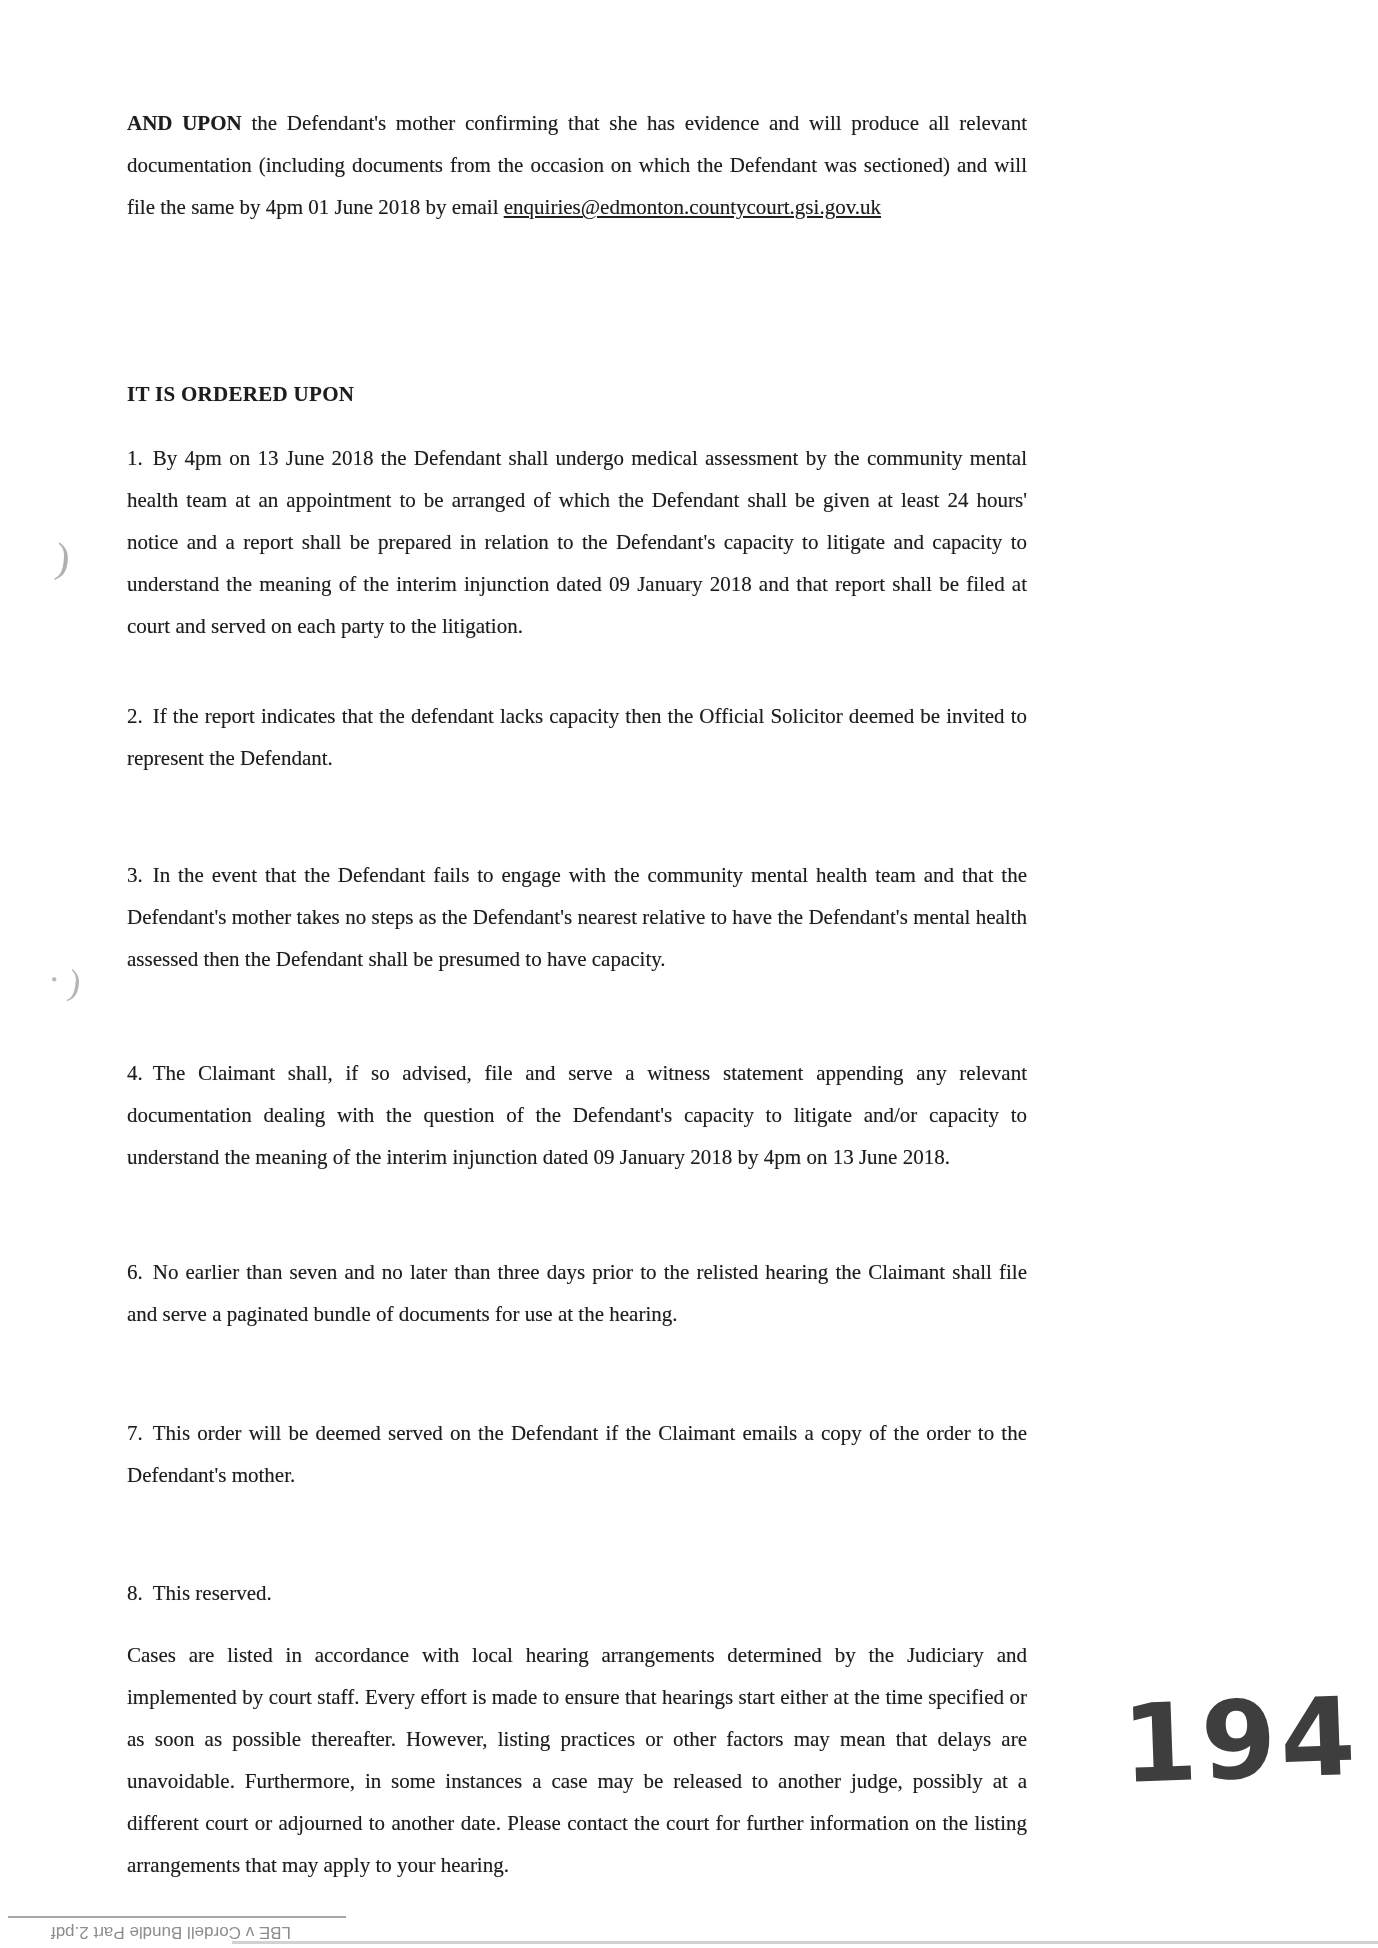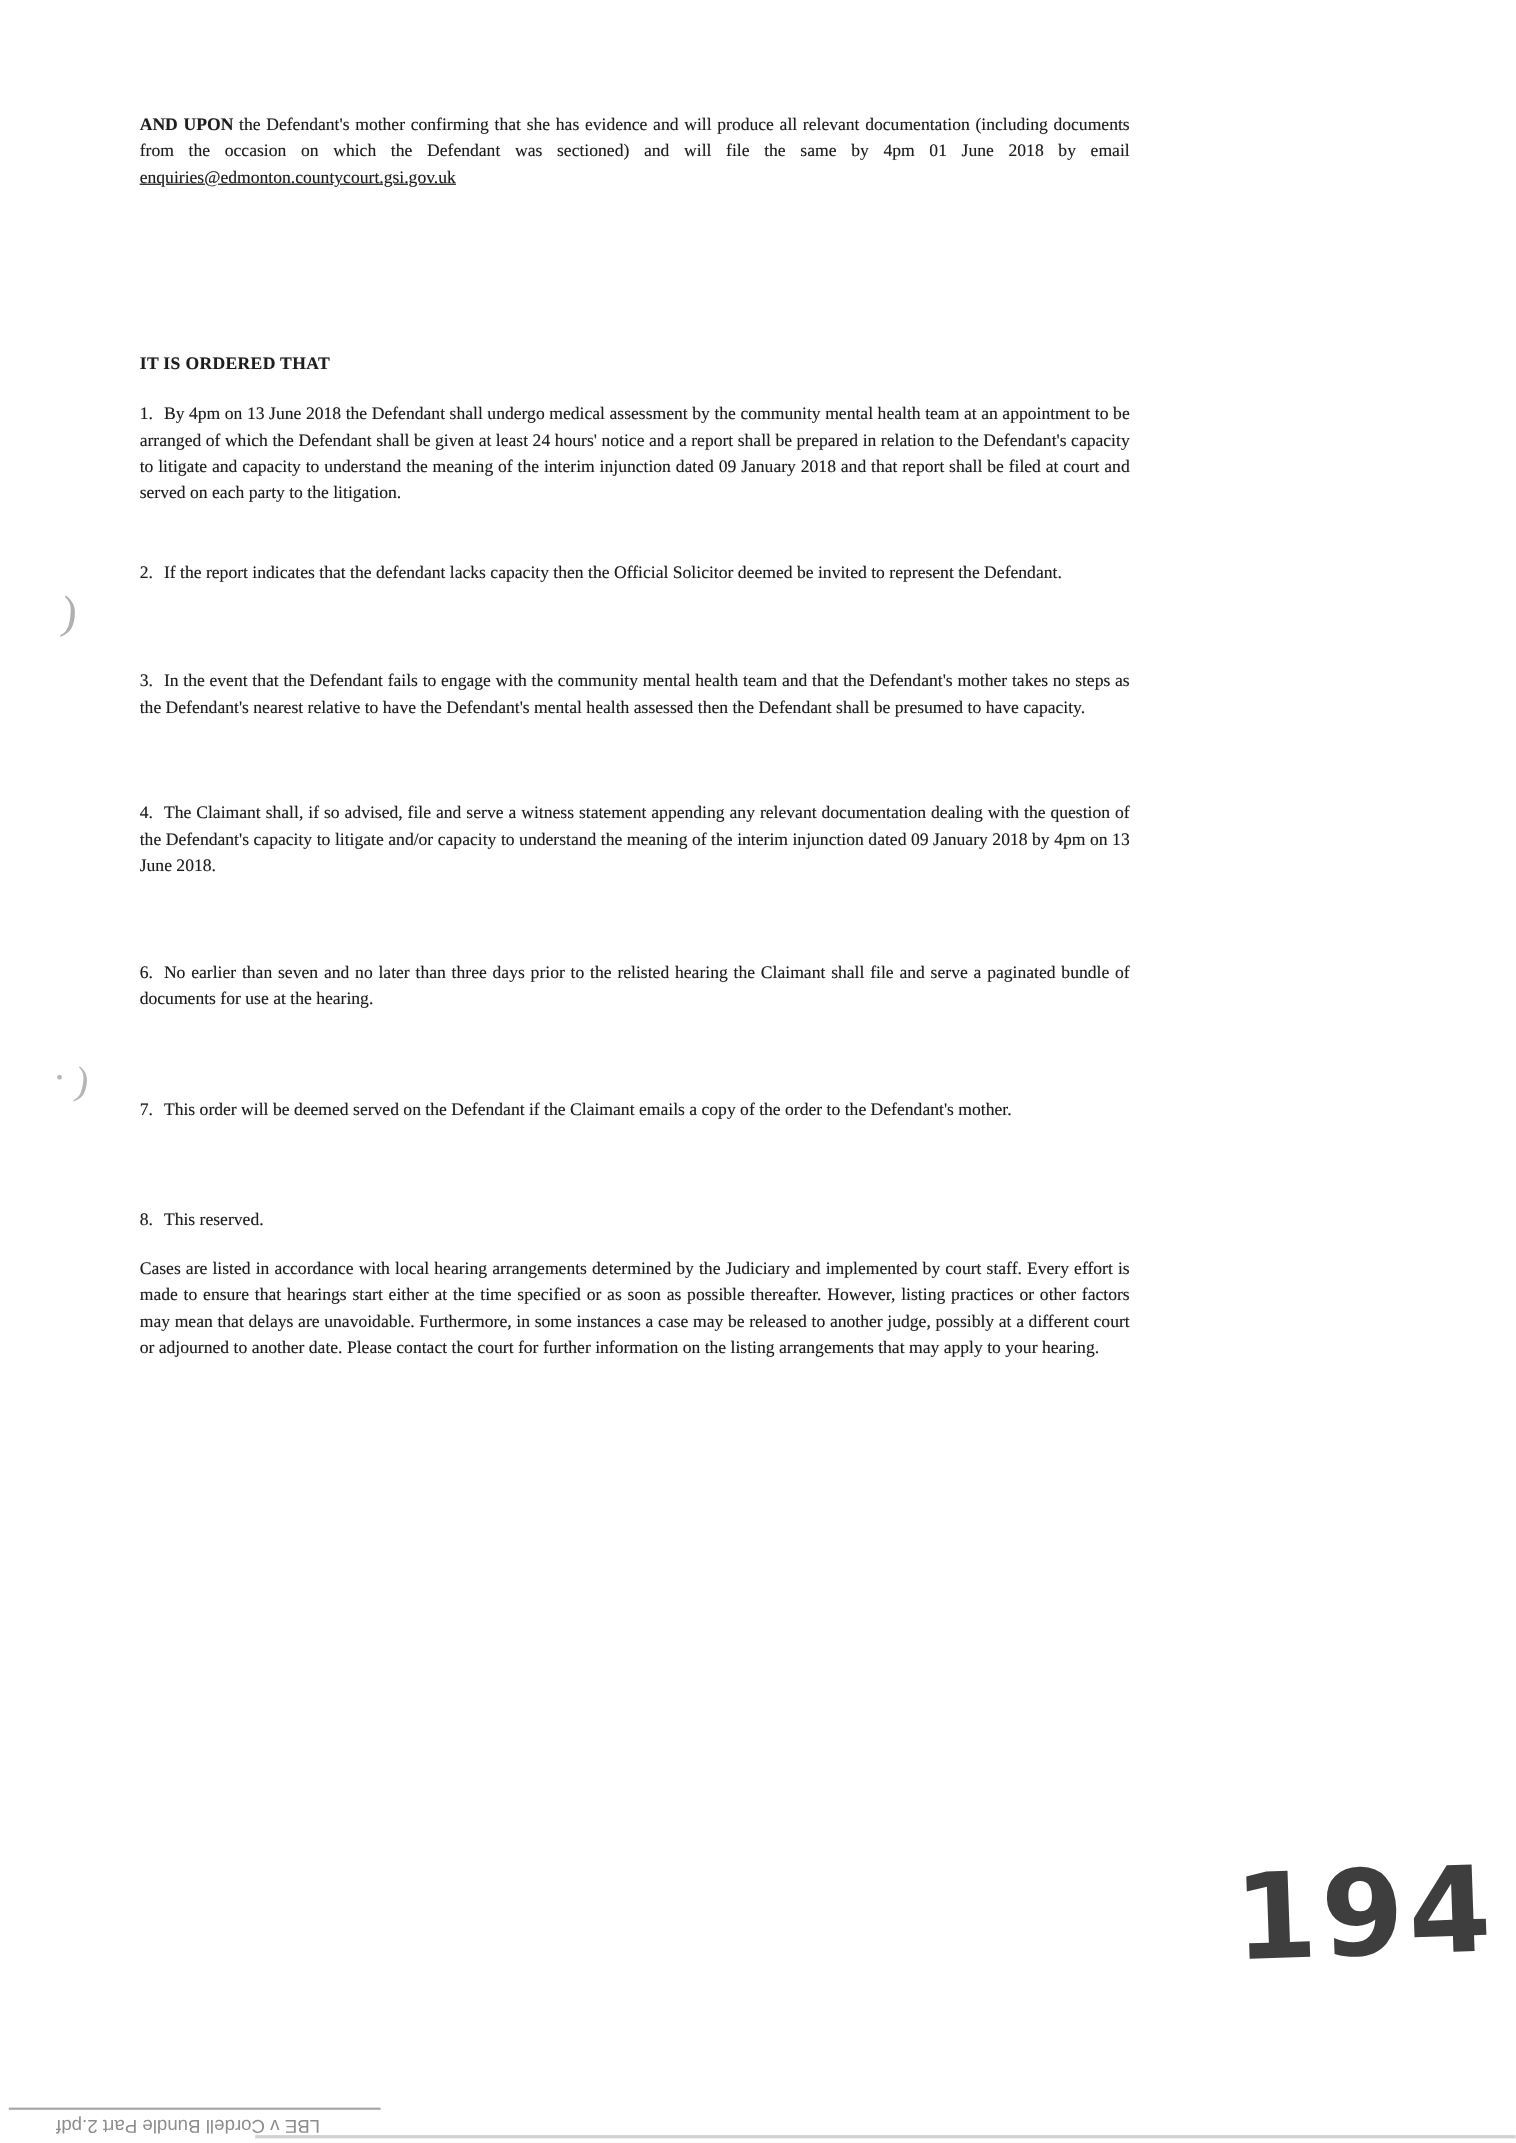--- a/index.html
+++ b/index.html
@@ -10,22 +10,22 @@
     color:#1d1d1d;
     position:relative;
     overflow:hidden;
   }
   .page { position:absolute; inset:0; background:#ffffff; }
   .content {
     position:absolute; left:127px; top:102px; width:900px;
   }
   .content p {
     margin:0;
-    font-size:16px;
-    line-height:24px;
+    font-size:21px;
+    line-height:42px;
     text-align:justify;
     text-shadow:0 0 0.7px rgba(35,35,35,0.45);
   }
   .lead { font-weight:bold; }
   .email { text-decoration:underline; }
   .heading {
     font-size:22px;
     font-weight:bold;
     line-height:30px;
     margin:145px 0 22px 0 !important;
@@ -81,21 +81,21 @@
 </style>
 </head>
 <body>
 
 <div class="page">
 
   <div class="content">
 
     <p><span class="lead">AND UPON</span><span> the Defendant's mother confirming that she has evidence and will produce all relevant documentation (including documents from the occasion on which the Defendant was sectioned) and will file the same by 4pm 01 June 2018 by email </span><span class="email">enquiries@edmonton.countycourt.gsi.gov.uk</span></p>
 
-    <p class="heading">IT IS ORDERED THAT</p>
+    <p class="heading">IT IS ORDERED UPON</p>
 
     <p class="order"><span class="num">1.</span><span>By 4pm on 13 June 2018 the Defendant shall undergo medical assessment by the community mental health team at an appointment to be arranged of which the Defendant shall be given at least 24 hours' notice and a report shall be prepared in relation to the Defendant's capacity to litigate and capacity to understand the meaning of the interim injunction dated 09 January 2018 and that report shall be filed at court and served on each party to the litigation.</span></p>
 
     <p class="order mt48"><span class="num">2.</span><span>If the report indicates that the defendant lacks capacity then the Official Solicitor deemed be invited to represent the Defendant.</span></p>
 
     <p class="order mt75"><span class="num">3.</span><span>In the event that the Defendant fails to engage with the community mental health team and that the Defendant's mother takes no steps as the Defendant's nearest relative to have the Defendant's mental health assessed then the Defendant shall be presumed to have capacity.</span></p>
 
     <p class="order mt72"><span class="num">4.</span><span>The Claimant shall, if so advised, file and serve a witness statement appending any relevant documentation dealing with the question of the Defendant's capacity to litigate and/or capacity to understand the meaning of the interim injunction dated 09 January 2018 by 4pm on 13 June 2018.</span></p>
 
 

